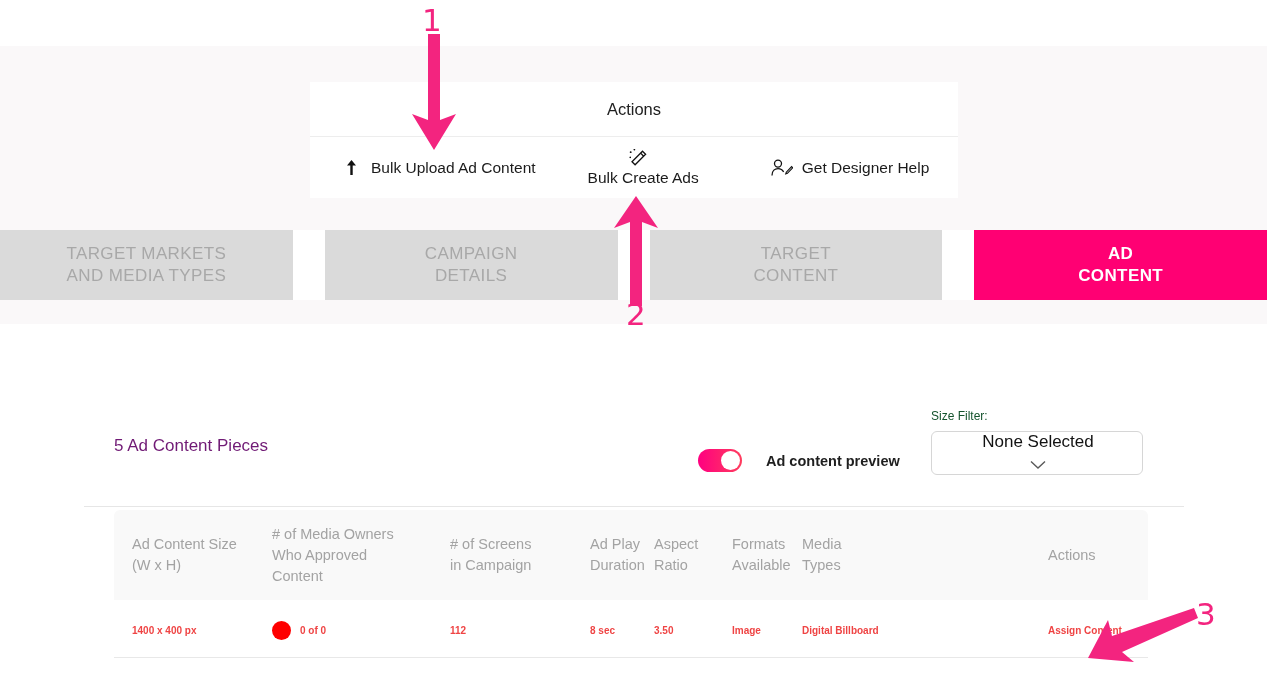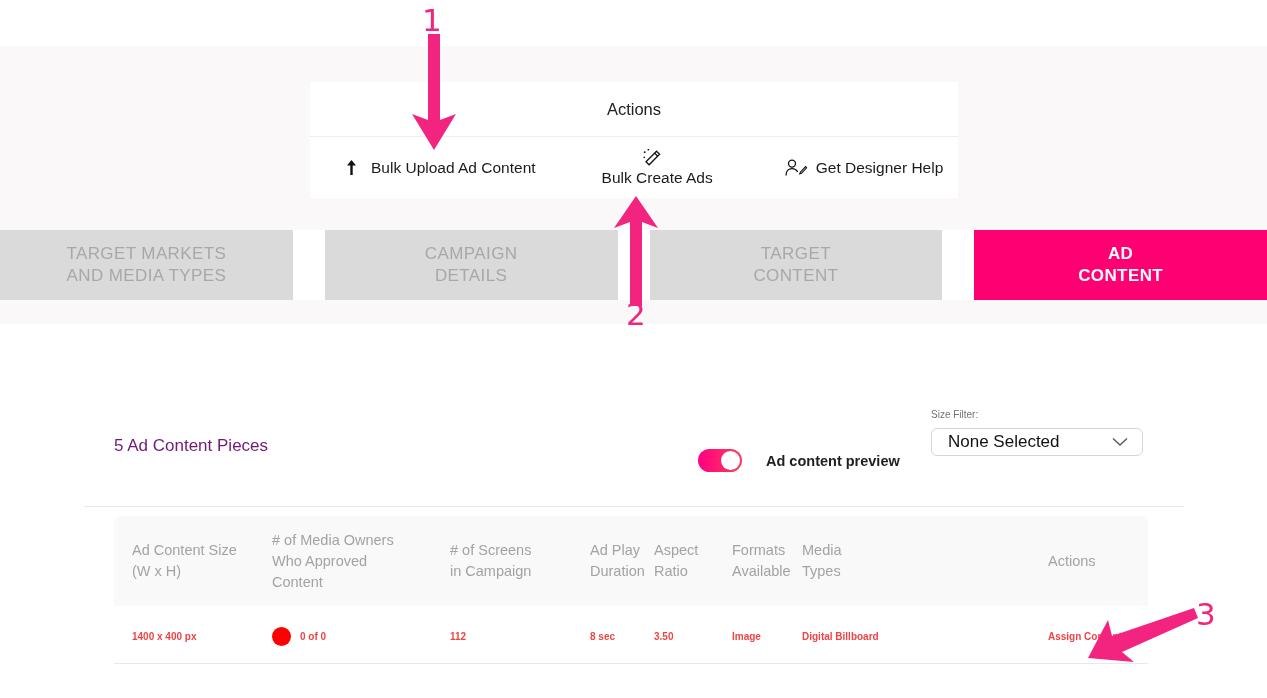--- a/index.html
+++ b/index.html
@@ -57,21 +57,21 @@
   }
   .action-item .act-icon {
     display: inline-flex;
     align-items: center;
     justify-content: center;
     width: 22px;
     height: 20px;
     margin-right: 9px;
     color: #111111;
   }
-  .act-gap-1 { margin-right: 66px; }
+  .act-gap-1 { margin-right: 52px; }
   .act-gap-2 { margin-right: 72px; flex-direction: column; }
 
   
   .steps {
     position: absolute;
     left: 0;
     top: 230px;
     width: 1267px;
     height: 70px;
     display: flex;
@@ -153,34 +153,35 @@
     white-space: nowrap;
   }
 
   .size-filter {
     position: absolute;
     left: 931px;
     top: 85px;
     width: 212px;
   }
   .size-filter-label {
-    font-size: 10px;
-    color: #737373;
+    font-size: 12px;
+    color: #14532d;
     margin-bottom: 8px;
   }
   .select-box {
-    height: 28px;
+    height: 44px;
     border: 1px solid #d6d6d6;
     border-radius: 6px;
     background: #ffffff;
     display: flex;
     align-items: center;
     justify-content: space-between;
     padding: 0 14px 0 16px;
     box-sizing: border-box;
+    flex-direction: column;
   }
   .select-value {
     font-size: 17px;
     color: #121212;
   }
   .chev {
     color: #5a5a5a;
   }
 
   .hr-top {
@@ -189,21 +190,21 @@
     top: 182px;
     width: 1100px;
     height: 1px;
     background: #e6e6e6;
   }
 
   
   .table {
     position: absolute;
     left: 114px;
-    top: 192px;
+    top: 186px;
     width: 1034px;
   }
   .thead {
     display: flex;
     background: #f9f9f9;
     border-radius: 6px 6px 0 0;
     height: 90px;
     align-items: center;
   }
   .th {

